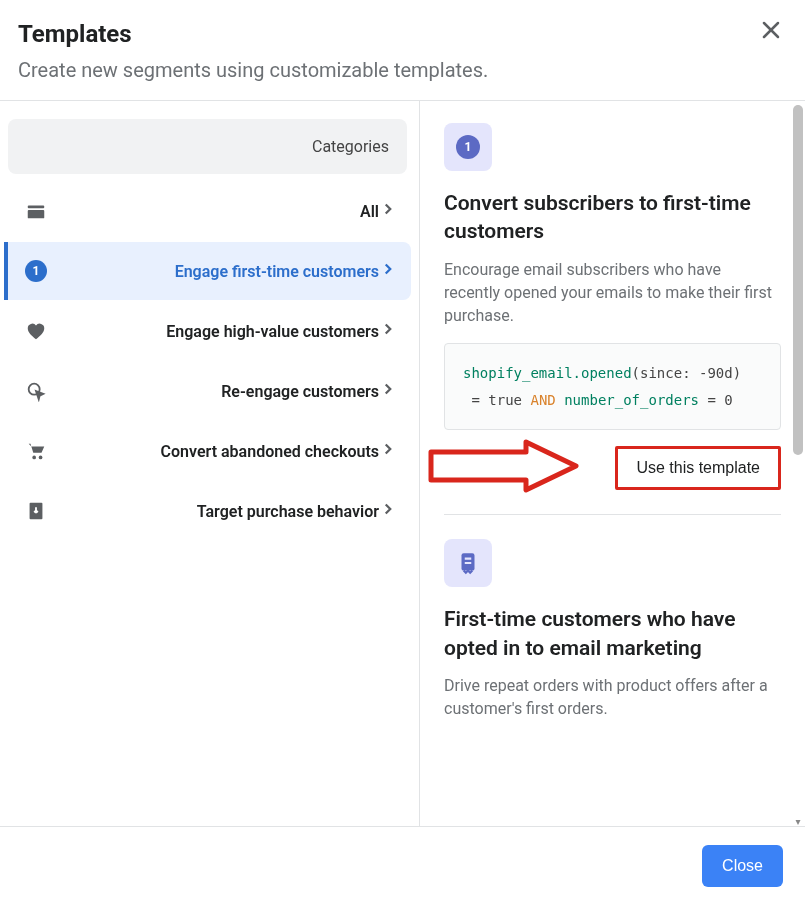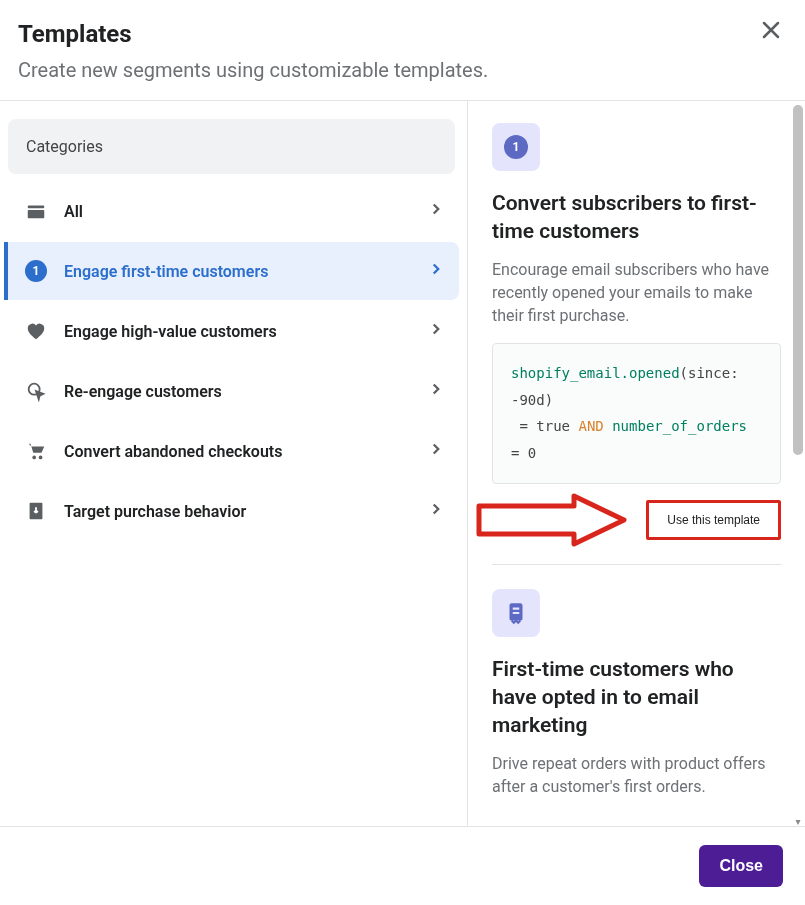--- a/index.html
+++ b/index.html
@@ -33,24 +33,25 @@
       cursor: pointer;
       color: #5c5f62;
     }
     .close-x svg { width: 24px; height: 24px; }
     .body {
       flex: 1;
       display: flex;
       overflow: hidden;
     }
     .sidebar {
-      width: 468px;
+      width: 420px;
       border-right: 1px solid #e1e3e5;
       padding: 18px 8px 18px 4px;
       overflow-y: auto;
+      text-align: right;
     }
     .categories-header {
       background: #f1f2f3;
       border-radius: 8px;
       padding: 18px 18px;
       font-size: 16px;
       color: #444;
       margin: 0 4px 8px 4px;
     }
     .cat-item {
@@ -141,21 +142,21 @@
     .button-row {
       display: flex;
       justify-content: flex-end;
       align-items: center;
       gap: 12px;
       position: relative;
     }
     .use-btn {
       border: 3px solid #d9261c;
       padding: 10px 18px;
-      font-size: 12px;
+      font-size: 16px;
       font-weight: 500;
       background: #fff;
       color: #202223;
       cursor: pointer;
       border-radius: 2px;
     }
     .arrow-annot {
       position: absolute;
       left: -18px;
       top: -8px;
@@ -166,27 +167,27 @@
       margin: 24px 0;
     }
     .footer {
       border-top: 1px solid #e1e3e5;
       padding: 18px 22px;
       display: flex;
       justify-content: flex-end;
       background: #fff;
     }
     .close-btn {
-      background: #4c1d95;
+      background: #3b82f6;
       color: #fff;
       border: none;
       border-radius: 6px;
       padding: 12px 20px;
       font-size: 16px;
-      font-weight: 700;
+      font-weight: 400;
       cursor: pointer;
     }
     .scrollbar-track {
       position: absolute;
       right: 0;
       top: 0;
       bottom: 0;
       width: 14px;
     }
     .scrollbar-thumb {

